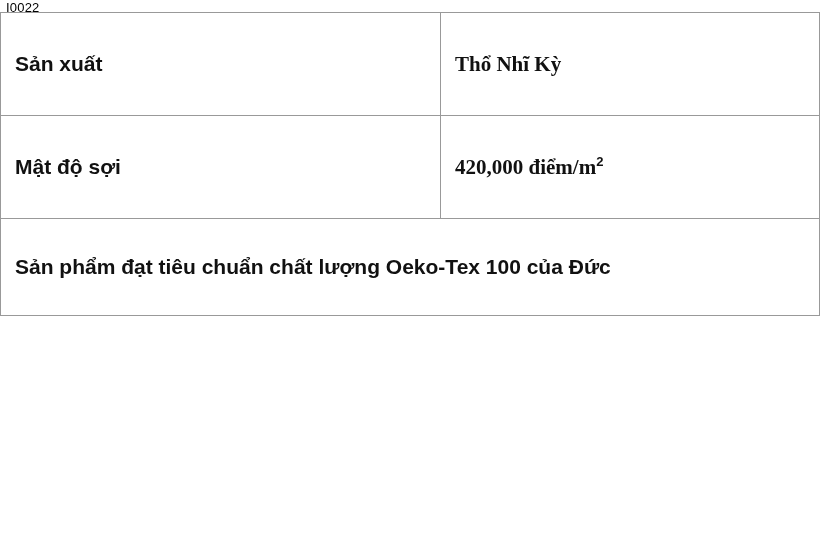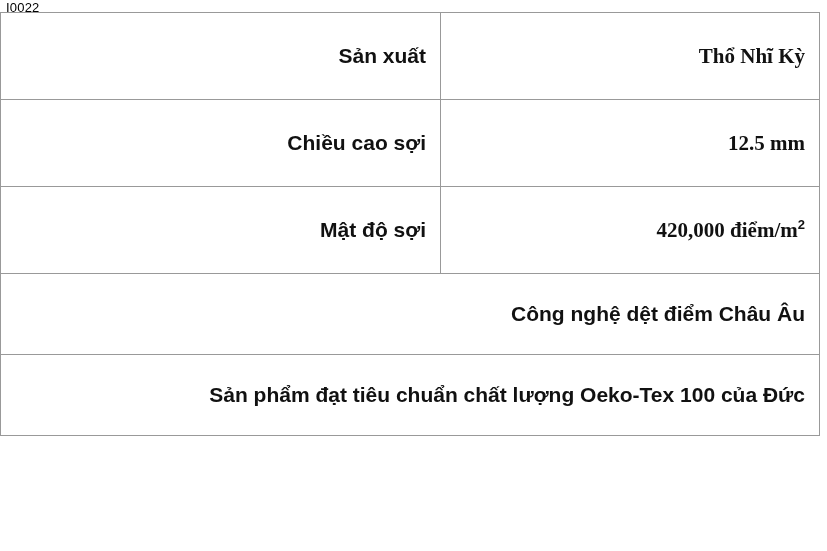--- a/index.html
+++ b/index.html
@@ -12,21 +12,20 @@
     height: 551px;
     font-family: "Liberation Sans", sans-serif;
     color: #111111;
     overflow: hidden;
   }
   .page {
     position: relative;
     width: 674px;
     height: 551px;
     box-sizing: border-box;
-    text-align: right;
   }
   .corner-label {
     position: absolute;
     top: 1px;
     left: 6px;
     font-size: 13px;
     font-family: "Liberation Sans", sans-serif;
     color: #000000;
     line-height: 1;
     letter-spacing: 0.2px;
@@ -35,21 +34,21 @@
     position: absolute;
     top: 12px;
     left: 0px;
     width: 820px;
     border-collapse: collapse;
     table-layout: fixed;
   }
   .spec-table td {
     border: 1px solid #999999;
     vertical-align: middle;
-    padding: 4px 14px;
+    padding: 12px 14px;
     font-weight: bold;
     font-size: 21px;
     color: #111111;
     line-height: 1.25;
   }
   .spec-table tr.pair td.label {
     width: 411px;
   }
   .spec-table tr.pair td {
     height: 78px;
@@ -84,34 +83,27 @@
 
   <table class="spec-table">
     <tbody>
 
       <tr class="pair">
         <td class="label">Sản xuất</td>
         <td class="value"><span class="val-text">Thổ Nhĩ Kỳ</span></td>
       </tr>
 
 
-      <tr class="pair">
-        <td class="label">Chiều cao sợi</td>
-        <td class="value"><span class="val-text">12.5 mm</span></td>
-      </tr>
 
       <tr class="pair">
         <td class="label">Mật độ sợi</td>
         <td class="value"><span class="val-text">420,000 điểm/m</span><sup>2</sup></td>
       </tr>
 
 
-      <tr class="full">
-        <td class="wide" colspan="2">Công nghệ dệt điểm Châu Âu</td>
-      </tr>
 
       <tr class="full">
         <td class="wide" colspan="2">Sản phẩm đạt tiêu chuẩn chất lượng Oeko-Tex 100 của Đức</td>
       </tr>
 
     </tbody>
   </table>
 
 </div>
 

